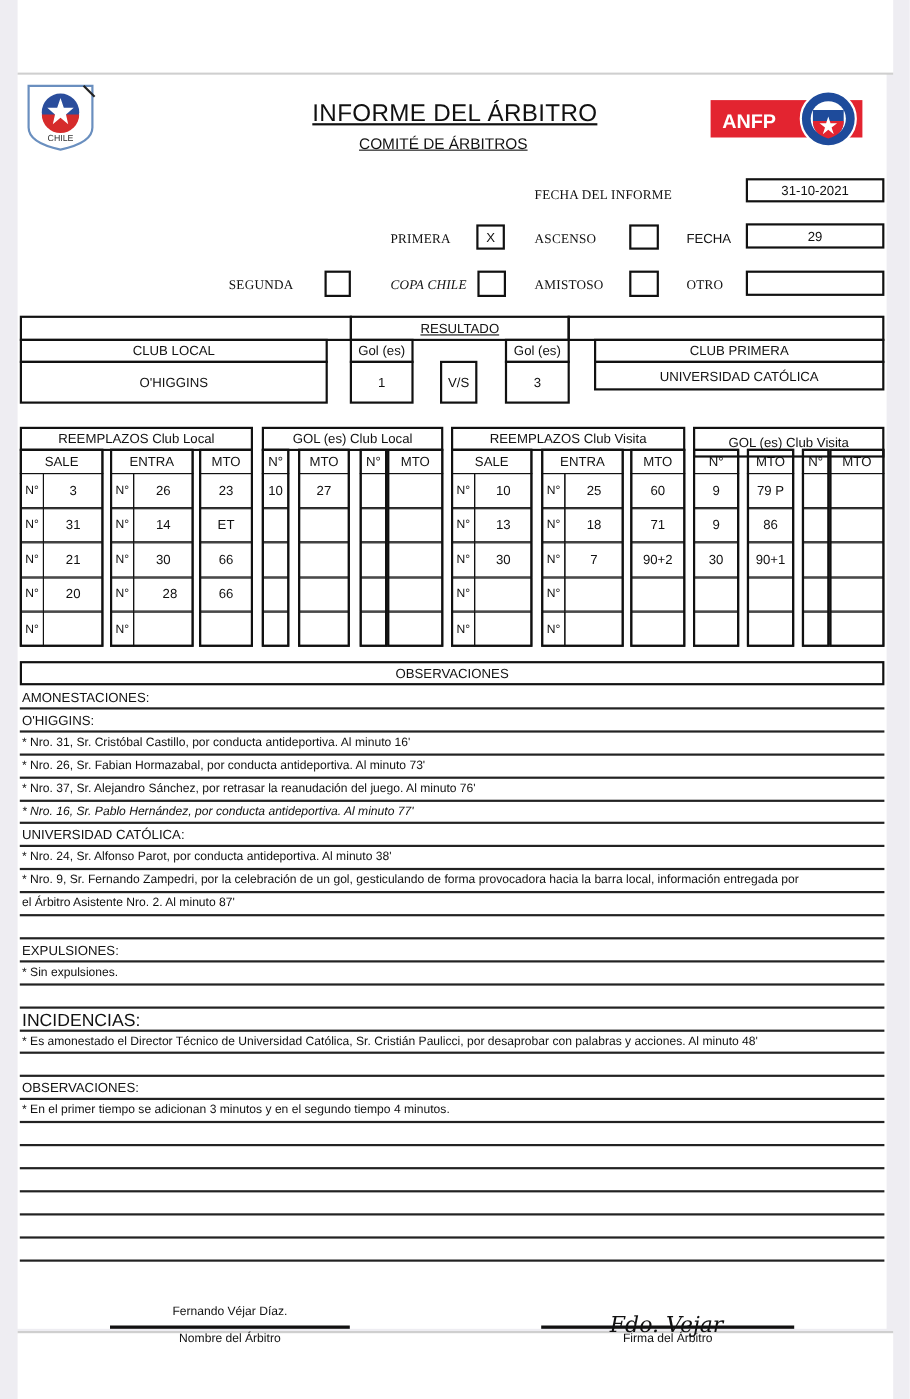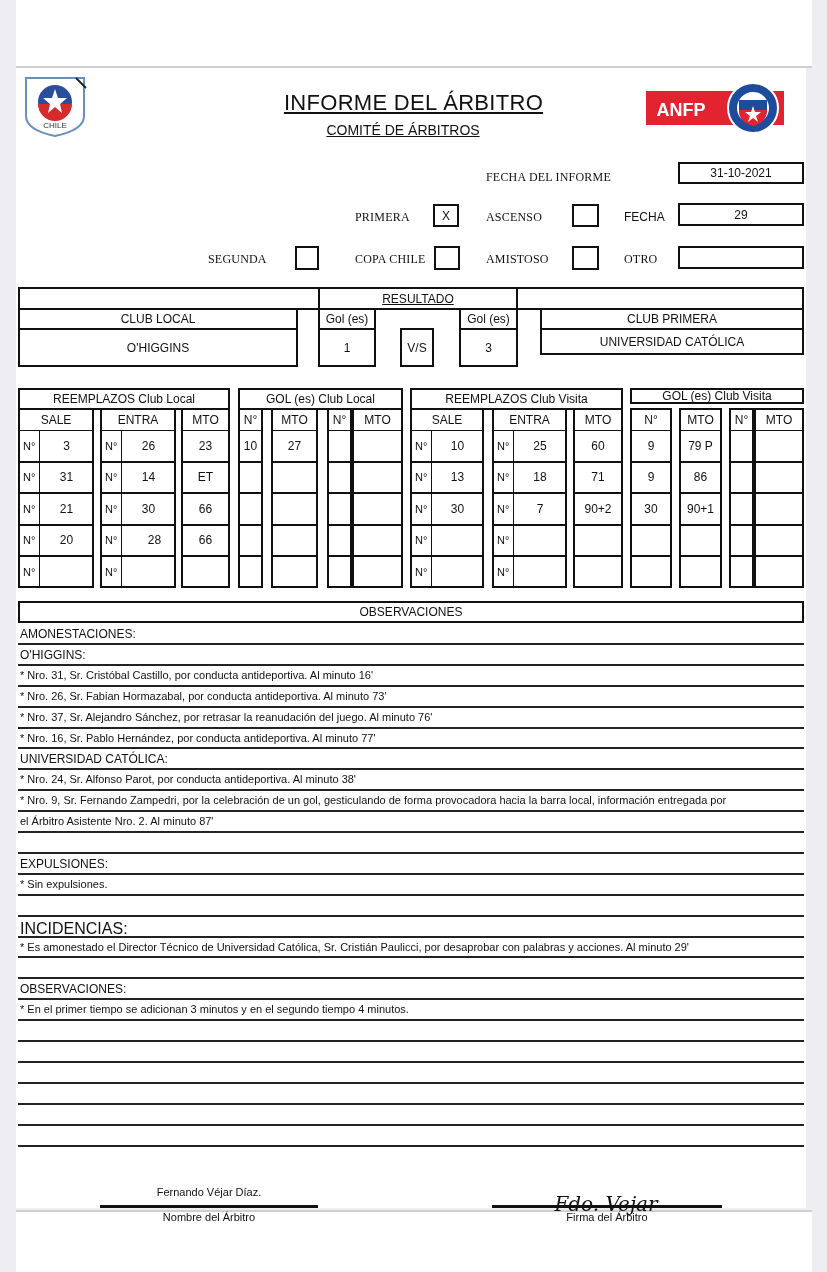--- a/index.html
+++ b/index.html
@@ -59,21 +59,21 @@
 
 <div class="abs serif" style="left:355px;top:210px;">PRIMERA</div>
 <div class="box" style="left:433px;top:204px;width:26px;height:23px;">X</div>
 <div class="abs serif" style="left:486px;top:210px;">ASCENSO</div>
 <div class="box" style="left:572px;top:204px;width:27px;height:23px;"></div>
 <div class="abs" style="left:624px;top:210px;font-size:12px;">FECHA</div>
 <div class="box" style="left:678px;top:203px;width:126px;height:23px;">29</div>
 
 <div class="abs serif" style="left:208px;top:252px;">SEGUNDA</div>
 <div class="box" style="left:295px;top:246px;width:24px;height:24px;"></div>
-<div class="abs serif" style="left:355px;top:252px;">COPA CHILE</div>
+<div class="abs serif" style="left:355px;top:252px;font-style:italic;">COPA CHILE</div>
 <div class="box" style="left:434px;top:246px;width:26px;height:24px;"></div>
 <div class="abs serif" style="left:486px;top:252px;">AMISTOSO</div>
 <div class="box" style="left:572px;top:246px;width:27px;height:24px;"></div>
 <div class="abs serif" style="left:624px;top:252px;">OTRO</div>
 <div class="box" style="left:678px;top:246px;width:126px;height:23px;"></div>
 
 <div class="grp" style="left:18px;top:287px;width:302px;height:23px;"></div>
 <div class="hdr" style="left:318px;top:287px;width:200px;height:23px;">
     <span style="text-decoration:underline;">RESULTADO</span>
   </div>
@@ -177,21 +177,21 @@
     <div class="cell" style="left: 410px; top: 524.5px; width: 22px; height: 31.5px; justify-content: flex-start; padding-left: 4px; font-size: 11px;">N°</div>
     <div class="cell" style="left: 431px; top: 524.5px; width: 53px; height: 31.5px;"></div>
     <div class="cell" style="left: 492px; top: 524.5px; width: 22px; height: 31.5px; justify-content: flex-start; padding-left: 4px; font-size: 11px;">N°</div>
     <div class="cell" style="left: 513px; top: 524.5px; width: 54px; height: 31.5px;"></div>
     <div class="cell" style="left: 573px; top: 524.5px; width: 50px; height: 31.5px;"></div>
     <div class="cell" style="left: 410px; top: 556px; width: 22px; height: 31.5px; justify-content: flex-start; padding-left: 4px; font-size: 11px;">N°</div>
     <div class="cell" style="left: 431px; top: 556px; width: 53px; height: 31.5px;"></div>
     <div class="cell" style="left: 492px; top: 556px; width: 22px; height: 31.5px; justify-content: flex-start; padding-left: 4px; font-size: 11px;">N°</div>
     <div class="cell" style="left: 513px; top: 556px; width: 54px; height: 31.5px;"></div>
     <div class="cell" style="left: 573px; top: 556px; width: 50px; height: 31.5px;"></div>
-    <div class="hdr" style="left: 630px; top: 388px; width: 174px; height: 16px;">GOL (es) Club Visita</div>
+    <div class="hdr" style="left: 630px; top: 388px; width: 174px; height: 28px;">GOL (es) Club Visita</div>
     <div class="grp" style="left: 630px; top: 408px; width: 42px; height: 180px;"></div>
     <div class="cell" style="left: 630px; top: 408px; width: 42px; height: 23px;">N°</div>
     <div class="cell" style="left: 630px; top: 430px; width: 42px; height: 31.5px;">9</div>
     <div class="cell" style="left: 630px; top: 461.5px; width: 42px; height: 31.5px;">9</div>
     <div class="cell" style="left: 630px; top: 493px; width: 42px; height: 31.5px;">30</div>
     <div class="cell" style="left: 630px; top: 524.5px; width: 42px; height: 31.5px;"></div>
     <div class="cell" style="left: 630px; top: 556px; width: 42px; height: 31.5px;"></div>
     <div class="grp" style="left: 679px; top: 408px; width: 43px; height: 180px;"></div>
     <div class="cell" style="left: 679px; top: 408px; width: 43px; height: 23px;">MTO</div>
     <div class="cell" style="left: 679px; top: 430px; width: 43px; height: 31.5px;">79 P</div>
@@ -220,41 +220,41 @@
     <div class="obs-text" style="top: 627px; font-size: 12px;">AMONESTACIONES:</div>
     <div class="line" style="top: 642.9px;"></div>
     <div class="obs-text" style="top: 647.9px; font-size: 12px;">O'HIGGINS:</div>
     <div class="line" style="top: 663.8px;"></div>
     <div class="obs-text" style="top: 668.8px; font-size: 11px;">* Nro. 31, Sr. Cristóbal Castillo, por conducta antideportiva. Al minuto 16'</div>
     <div class="line" style="top: 684.7px;"></div>
     <div class="obs-text" style="top: 689.7px; font-size: 11px;">* Nro. 26, Sr. Fabian Hormazabal, por conducta antideportiva. Al minuto 73'</div>
     <div class="line" style="top: 705.6px;"></div>
     <div class="obs-text" style="top: 710.6px; font-size: 11px;">* Nro. 37, Sr. Alejandro Sánchez, por retrasar la reanudación del juego. Al minuto 76'</div>
     <div class="line" style="top: 726.5px;"></div>
-    <div class="obs-text" style="top: 731.5px; font-size: 11px;">* Nro. 16, Sr. Pablo Hernández, por conducta antideportiva. Al minuto 77'</div>
+    <div class="obs-text" style="top: 731.5px; font-size: 11px; font-style: italic;">* Nro. 16, Sr. Pablo Hernández, por conducta antideportiva. Al minuto 77'</div>
     <div class="line" style="top: 747.4px;"></div>
     <div class="obs-text" style="top: 752.4px; font-size: 12px;">UNIVERSIDAD CATÓLICA:</div>
     <div class="line" style="top: 768.3px;"></div>
     <div class="obs-text" style="top: 773.3px; font-size: 11px;">* Nro. 24, Sr. Alfonso Parot, por conducta antideportiva. Al minuto 38'</div>
     <div class="line" style="top: 789.2px;"></div>
     <div class="obs-text" style="top: 794.2px; font-size: 11px;">* Nro. 9, Sr. Fernando Zampedri, por la celebración de un gol, gesticulando de forma provocadora hacia la barra local, información entregada por</div>
     <div class="line" style="top: 810.1px;"></div>
     <div class="obs-text" style="top: 815.1px; font-size: 11px;">el Árbitro Asistente Nro. 2. Al minuto 87'</div>
     <div class="line" style="top: 831px;"></div>
     <div class="obs-text" style="top: 836px; font-size: 11px;"></div>
     <div class="line" style="top: 851.9px;"></div>
     <div class="obs-text" style="top: 856.9px; font-size: 12px;">EXPULSIONES:</div>
     <div class="line" style="top: 872.8px;"></div>
     <div class="obs-text" style="top: 877.8px; font-size: 11px;">* Sin expulsiones.</div>
     <div class="line" style="top: 893.7px;"></div>
     <div class="obs-text" style="top: 898.7px; font-size: 11px;"></div>
     <div class="line" style="top: 914.6px;"></div>
     <div class="obs-text" style="top: 919.6px; font-size: 16px;">INCIDENCIAS:</div>
     <div class="line" style="top: 935.5px;"></div>
-    <div class="obs-text" style="top: 940.5px; font-size: 11px;">* Es amonestado el Director Técnico de Universidad Católica, Sr. Cristián Paulicci, por desaprobar con palabras y acciones. Al minuto 29'</div>
+    <div class="obs-text" style="top: 940.5px; font-size: 11px;">* Es amonestado el Director Técnico de Universidad Católica, Sr. Cristián Paulicci, por desaprobar con palabras y acciones. Al minuto 48'</div>
     <div class="line" style="top: 956.4px;"></div>
     <div class="obs-text" style="top: 961.4px; font-size: 11px;"></div>
     <div class="line" style="top: 977.3px;"></div>
     <div class="obs-text" style="top: 982.3px; font-size: 12px;">OBSERVACIONES:</div>
     <div class="line" style="top: 998.2px;"></div>
     <div class="obs-text" style="top: 1003.2px; font-size: 11px;">* En el primer tiempo se adicionan 3 minutos y en el segundo tiempo 4 minutos.</div>
     <div class="line" style="top: 1019.1px;"></div>
     <div class="obs-text" style="top: 1024.1px; font-size: 11px;"></div>
     <div class="line" style="top: 1040px;"></div>
     <div class="obs-text" style="top: 1045px; font-size: 11px;"></div>

